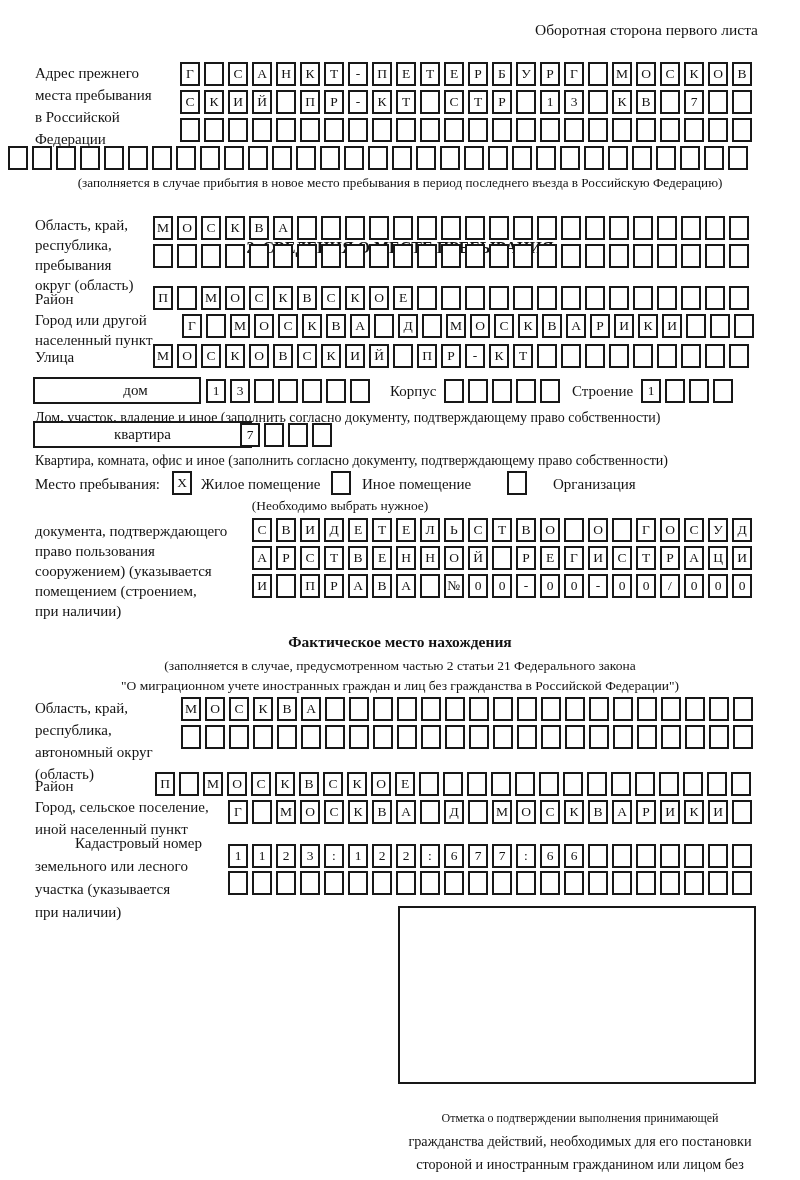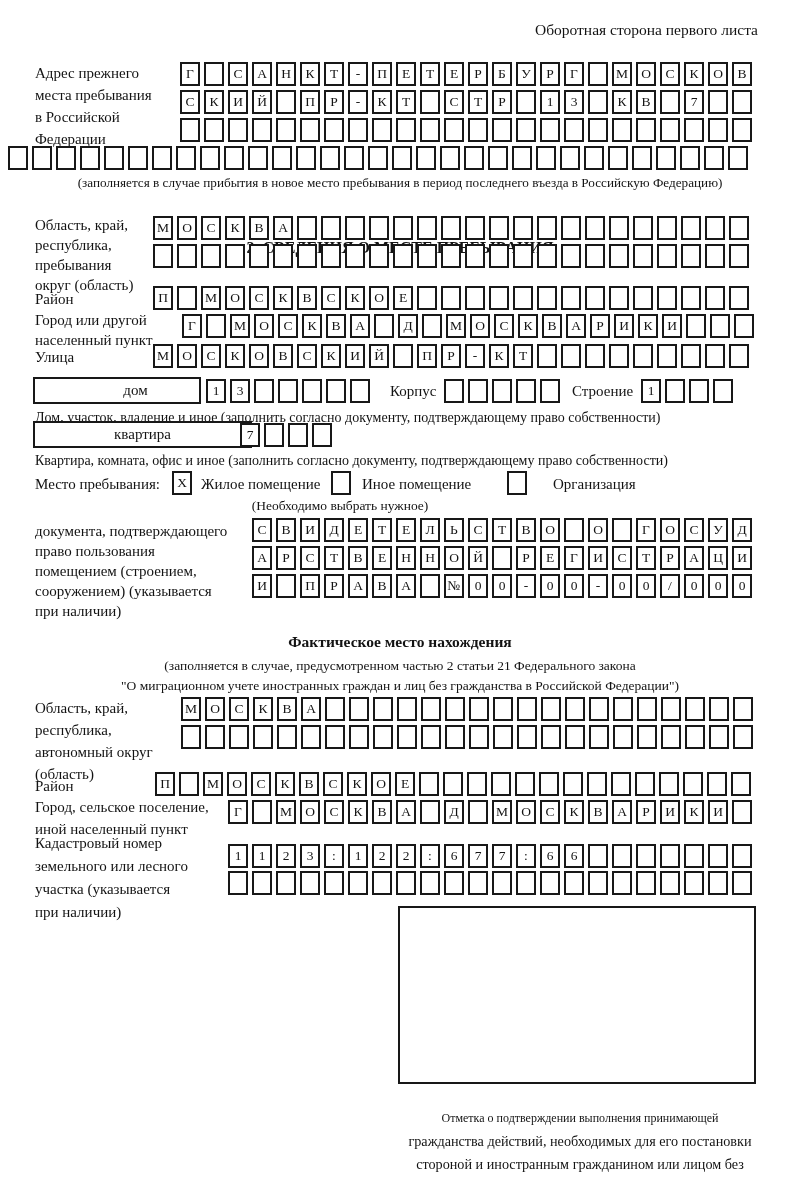--- a/index.html
+++ b/index.html
@@ -347,22 +347,22 @@
 <div class="abs lbl" style="left:362px;top:474px;">Иное помещение</div>
 <div class="abs cells" style="left:507px;top:471px;">
     <div class="cell"></div>
   </div>
 <div class="abs lbl" style="left:553px;top:474px;">Организация</div>
 <div class="abs cap" style="left:160px;top:498px;width:360px;text-align:center;font-size:13.5px;">(Необходимо выбрать нужное)</div>
 
 <div class="abs" style="left:35px;top:521px;">
   <div class="lbl">документа, подтверждающего</div>
   <div class="lbl">право пользования</div>
+  <div class="lbl">сооружением) (указывается</div>
   <div class="lbl">помещением (строением,</div>
-  <div class="lbl">сооружением) (указывается</div>
   <div class="lbl">при наличии)</div>
 </div>
 <div class="abs cells" style="left:252px;top:518px;">
     <div class="cell">С</div>
     <div class="cell">В</div>
     <div class="cell">И</div>
     <div class="cell">Д</div>
     <div class="cell">Е</div>
     <div class="cell">Т</div>
     <div class="cell">Е</div>
@@ -543,21 +543,21 @@
     <div class="cell">В</div>
     <div class="cell">А</div>
     <div class="cell">Р</div>
     <div class="cell">И</div>
     <div class="cell">К</div>
     <div class="cell">И</div>
     <div class="cell"></div>
   </div>
 
 <div class="abs" style="left:35px;top:832px;">
-  <div class="lbl" style="line-height:23px;">Кадастровый номер</div>
+  <div class="lbl" style="line-height:23px;margin-left:40px;">Кадастровый номер</div>
   <div class="lbl" style="line-height:23px;">земельного или лесного</div>
   <div class="lbl" style="line-height:23px;">участка (указывается</div>
   <div class="lbl" style="line-height:23px;">при наличии)</div>
 </div>
 <div class="abs cells" style="left:228px;top:844px;">
     <div class="cell">1</div>
     <div class="cell">1</div>
     <div class="cell">2</div>
     <div class="cell">3</div>
     <div class="cell">:</div>

